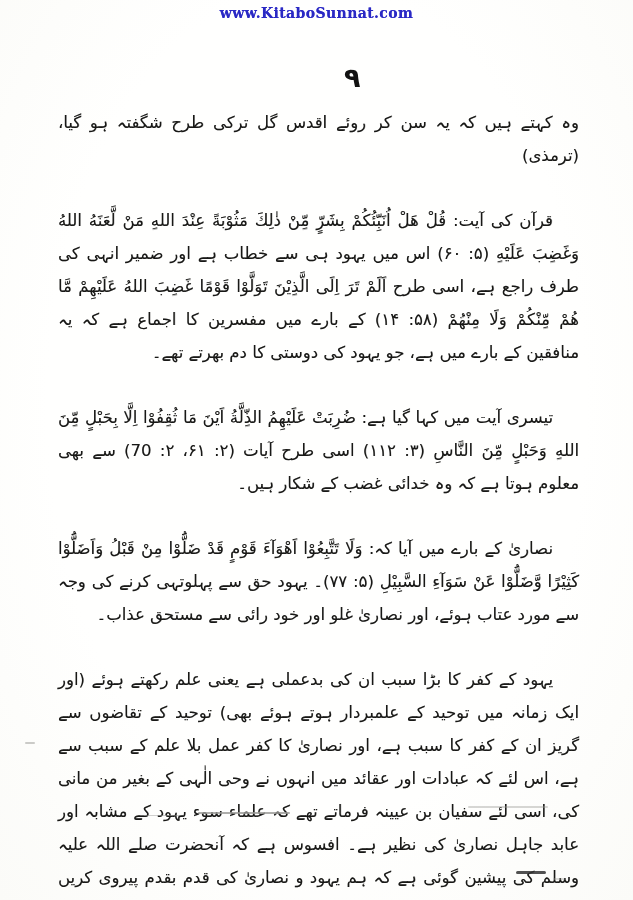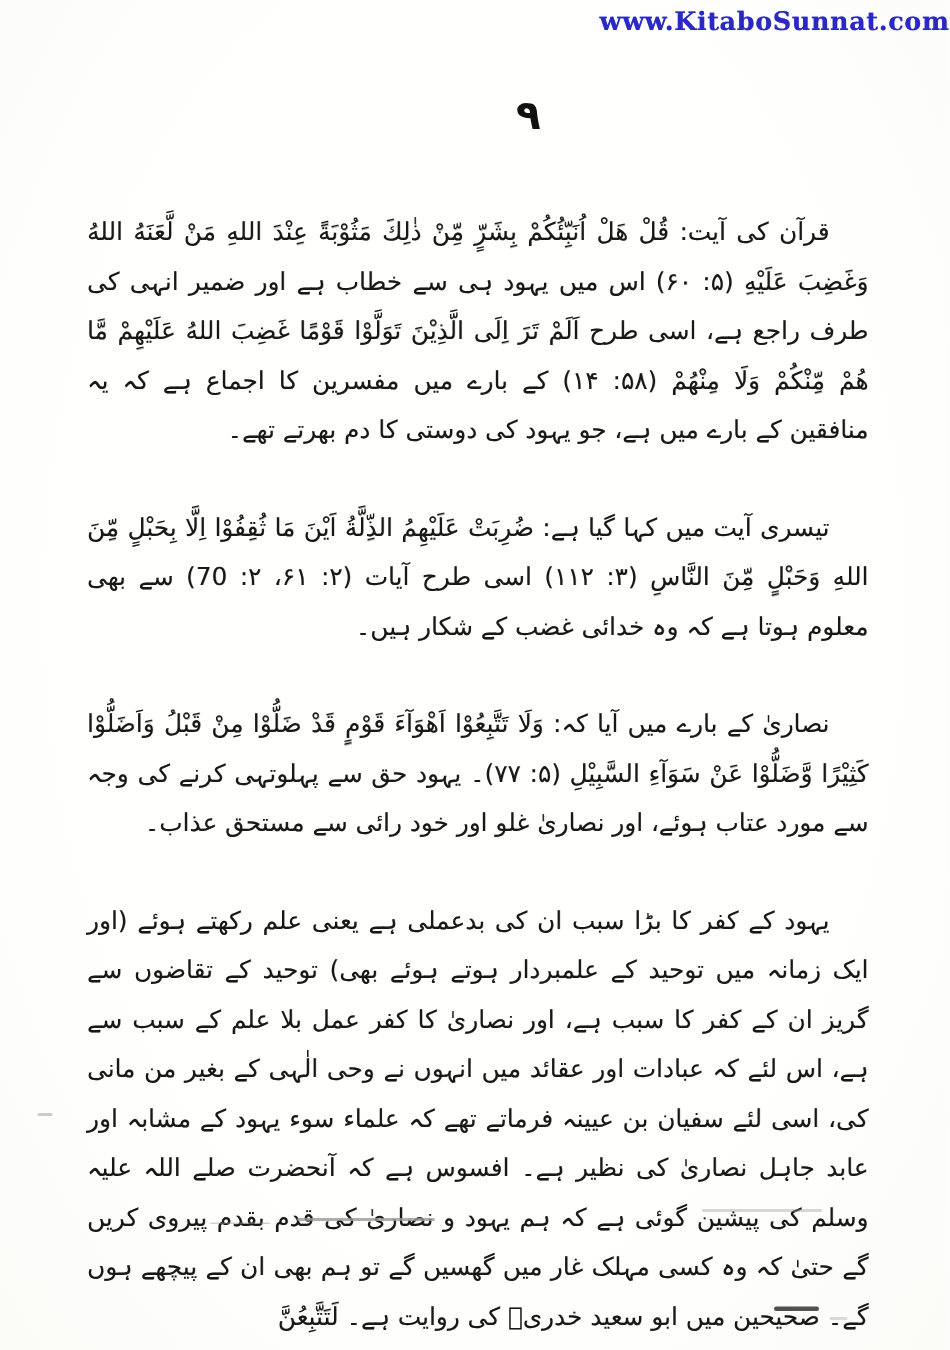--- a/index.html
+++ b/index.html
@@ -11,24 +11,24 @@
     font-family:"DejaVu Sans",sans-serif;
   }
   .page{
     position:absolute;inset:0;
     background:
       radial-gradient(ellipse at 50% 45%, #fffffe 60%, #fbfbf8 100%);
   }
   
   .header-url{
     position:absolute;top:5px;left:0;right:0;
-    text-align:right;
+    text-align:center;
     font-family:"DejaVu Serif",serif;
     font-weight:bold;
-    font-size:17px;
+    font-size:14px;
     letter-spacing:0.4px;
     color:#2a29c4;
     text-shadow:0 0 0.5px #5a55d8;
   }
   
   .page-number{
     position:absolute;
     left:344px;top:62px;
     font-size:27px;
     font-weight:bold;
@@ -74,20 +74,21 @@
 </head>
 <body>
 
 <div class="page">
 
   <div class="header-url">www.KitaboSunnat.com</div>
 
   <div class="page-number">۹</div>
 
   <div class="body-text">
+      <p class="para">وہ کہتے ہیں کہ یہ سن کر روئے اقدس گل ترکی طرح شگفتہ ہو گیا، (ترمذی)</p>
       <p class="para indent">قرآن کی آیت: قُلْ هَلْ اُنَبِّئُكُمْ بِشَرٍّ مِّنْ ذٰلِكَ مَثُوْبَةً عِنْدَ اللهِ مَنْ لَّعَنَهُ اللهُ وَغَضِبَ عَلَيْهِ (۵: ۶۰) اس میں یہود ہی سے خطاب ہے اور ضمیر انہی کی طرف راجع ہے، اسی طرح اَلَمْ تَرَ اِلَى الَّذِيْنَ تَوَلَّوْا قَوْمًا غَضِبَ اللهُ عَلَيْهِمْ مَّا هُمْ مِّنْكُمْ وَلَا مِنْهُمْ (۵۸: ۱۴) کے بارے میں مفسرین کا اجماع ہے کہ یہ منافقین کے بارے میں ہے، جو یہود کی دوستی کا دم بھرتے تھے۔</p>
       <p class="para indent">تیسری آیت میں کہا گیا ہے: ضُرِبَتْ عَلَيْهِمُ الذِّلَّةُ اَيْنَ مَا ثُقِفُوْا اِلَّا بِحَبْلٍ مِّنَ اللهِ وَحَبْلٍ مِّنَ النَّاسِ (۳: ۱۱۲) اسی طرح آیات (۲: ۶۱، ۲: 70) سے بھی معلوم ہوتا ہے کہ وہ خدائی غضب کے شکار ہیں۔</p>
       <p class="para indent">نصاریٰ کے بارے میں آیا کہ: وَلَا تَتَّبِعُوْا اَهْوَآءَ قَوْمٍ قَدْ ضَلُّوْا مِنْ قَبْلُ وَاَضَلُّوْا كَثِيْرًا وَّضَلُّوْا عَنْ سَوَآءِ السَّبِيْلِ (۵: ۷۷)۔ یہود حق سے پہلوتہی کرنے کی وجہ سے مورد عتاب ہوئے، اور نصاریٰ غلو اور خود رائی سے مستحق عذاب۔</p>
       <p class="para indent">یہود کے کفر کا بڑا سبب ان کی بدعملی ہے یعنی علم رکھتے ہوئے (اور ایک زمانہ میں توحید کے علمبردار ہوتے ہوئے بھی) توحید کے تقاضوں سے گریز ان کے کفر کا سبب ہے، اور نصاریٰ کا کفر عمل بلا علم کے سبب سے ہے، اس لئے کہ عبادات اور عقائد میں انہوں نے وحی الٰہی کے بغیر من مانی کی، اسی لئے سفیان بن عیینہ فرماتے تھے کہ علماء سوء یہود کے مشابہ اور عابد جاہل نصاریٰ کی نظیر ہے۔ افسوس ہے کہ آنحضرت صلے اللہ علیہ وسلم کی پیشین گوئی ہے کہ ہم یہود و نصاریٰ کی قدم بقدم پیروی کریں گے حتیٰ کہ وہ کسی مہلک غار میں گھسیں گے تو ہم بھی ان کے پیچھے ہوں گے۔ صحیحین میں ابو سعید خدریؓ کی روایت ہے۔ لَتَتَّبِعُنَّ</p>
     </div>
 
   <div class="artifact a1"></div>
   <div class="artifact a2"></div>
   <div class="artifact a3"></div>
   <div class="artifact a4"></div>

